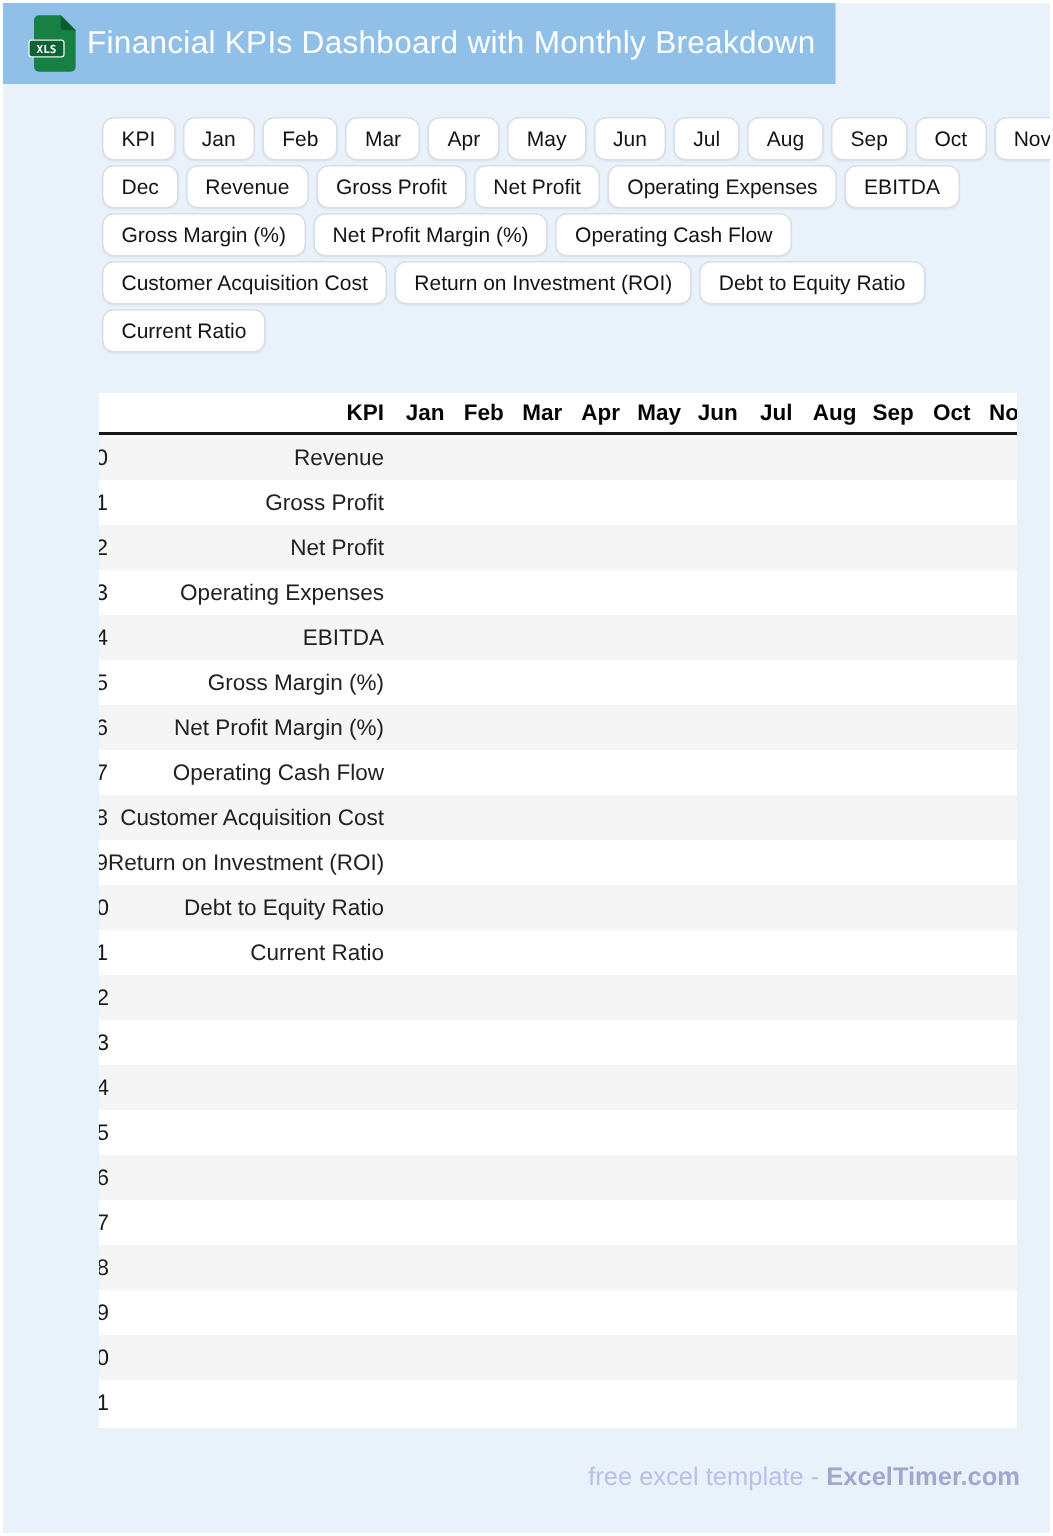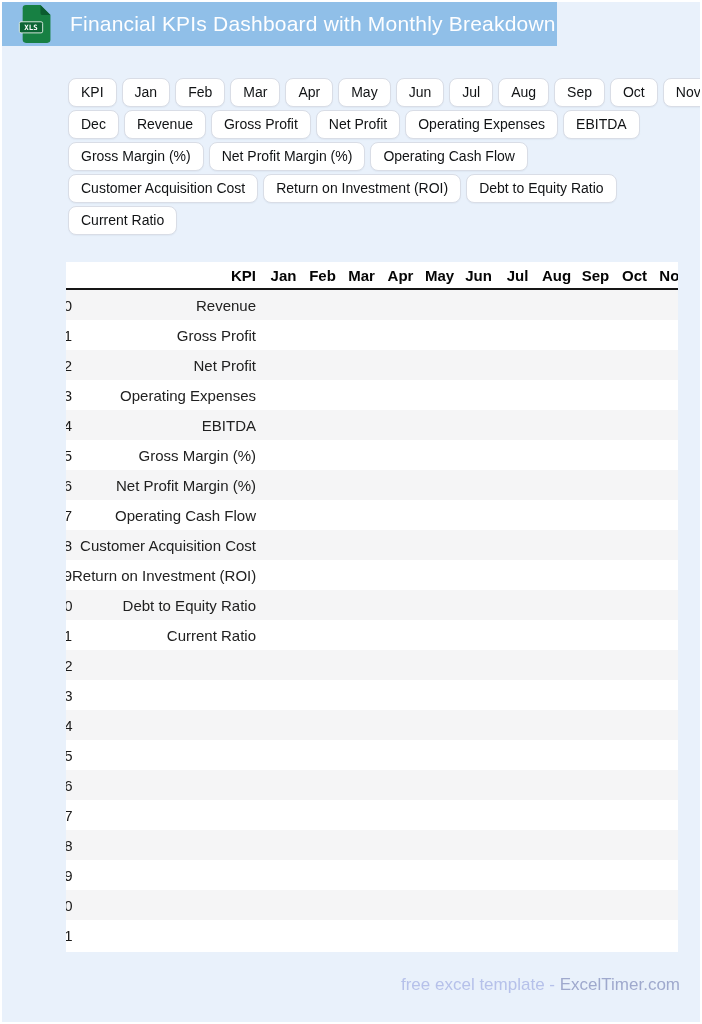--- a/index.html
+++ b/index.html
@@ -6,26 +6,26 @@
   body{
     width:702px;height:1024px;background:#ffffff;position:relative;
     font-family:"Liberation Sans", sans-serif;overflow:hidden;
   }
   .page{
     position:absolute;left:2px;top:2px;right:2px;bottom:2px;
     background:#e9f1fb;overflow:hidden;
   }
   
   .topbar{
-    position:absolute;left:0;top:0;width:555px;height:44px;
+    position:absolute;left:0;top:0;width:555px;height:54px;
     background:#90bfe8;display:flex;align-items:center;
   }
   .xls-icon{margin-left:16px;flex:0 0 auto;display:block;}
   .title{
-    margin-left:16px;color:#fdfeff;font-size:21px;font-weight:500;
+    margin-left:4px;color:#fdfeff;font-size:21px;font-weight:500;
     letter-spacing:.2px;white-space:nowrap;
   }
   
   .chips{position:absolute;left:66px;top:76px;width:630px;}
   .chip-row{display:flex;height:32px;align-items:flex-start;}
   .chip{
     background:#ffffff;border:1px solid #d9dde6;border-radius:8px;
     height:27px;line-height:27px;padding:0 12px;margin-right:5px;
     font-size:14px;color:#111315;white-space:nowrap;
     box-shadow:0 1px 1px rgba(120,140,170,0.08);cursor:pointer;
@@ -43,21 +43,21 @@
   .c-kpi{
     width:192px;flex:0 0 auto;box-sizing:border-box;padding-right:8px;
     text-align:right;white-space:nowrap;
   }
   .c-mon{width:39px;flex:0 0 auto;text-align:center;white-space:nowrap;}
   
   .footer{
     position:absolute;right:20px;top:973px;font-size:17px;white-space:nowrap;
   }
   .footer .pre{color:#b6c1ea;font-weight:400;text-align:center;}
-  .footer .brand{color:#9fa9cd;font-weight:normal;cursor:pointer;}
+  .footer .brand{color:#9fa9cd;font-weight:bold;cursor:pointer;}
 </style>
 </head>
 <body>
 
 <div class="page">
 
   <div class="topbar">
     <svg class="xls-icon" width="36" height="40" viewBox="0 0 32 36">
       <path d="M7,1 h13 l9,9 v22 a3,3 0 0 1 -3,3 H7 a3,3 0 0 1 -3,-3 V4 a3,3 0 0 1 3,-3 z" fill="#178043"></path>
       <path d="M20,1 l9,9 h-7 a2,2 0 0 1 -2,-2 z" fill="#0b5c2f"></path>

